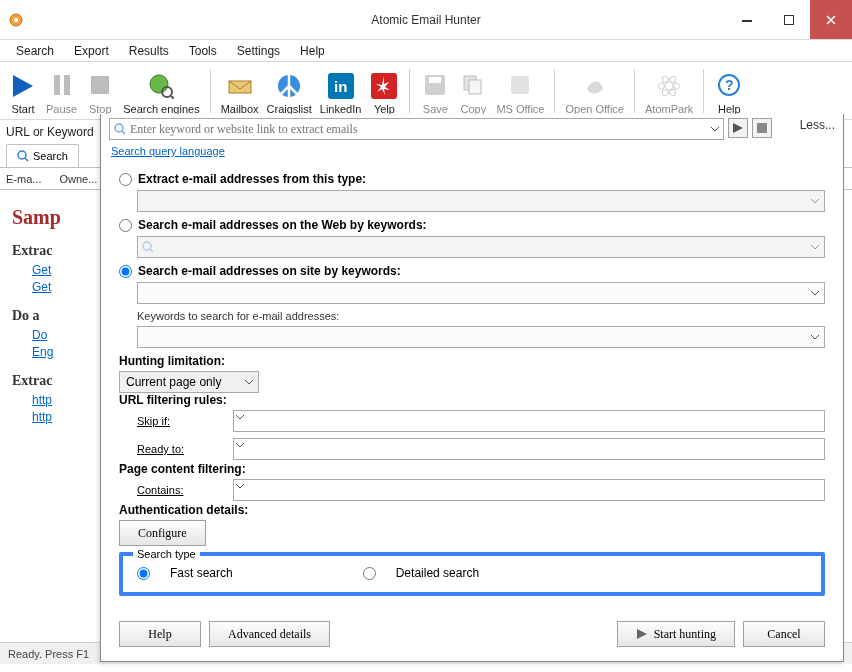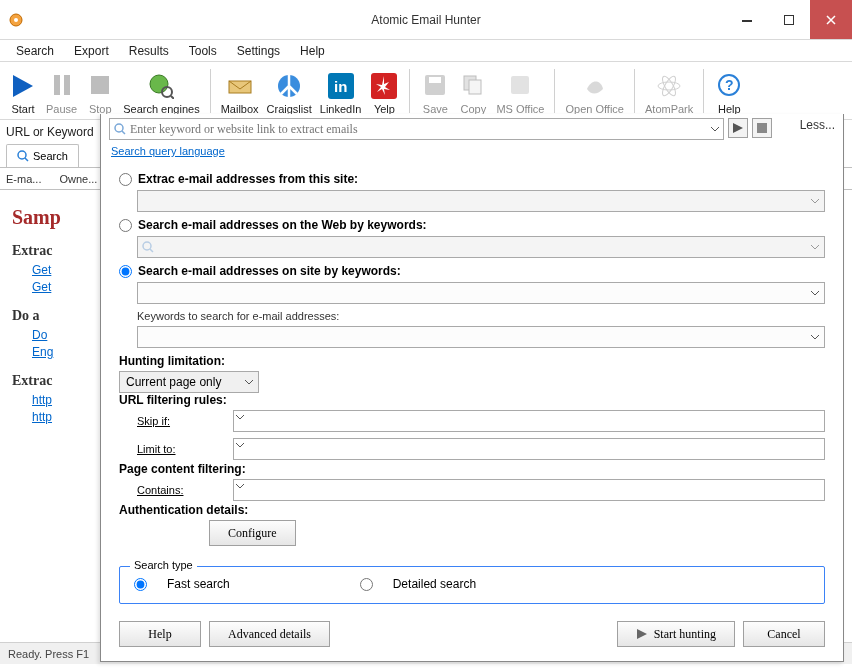--- a/index.html
+++ b/index.html
@@ -59,21 +59,21 @@
 .sublabel { font-size: 11px; color: #333; margin: 2px 0 1px 18px; }
 
 .sectlbl { font-weight: bold; font-size: 12px; margin: 0 0 3px; }
 .select { height: 22px; border: 1px solid #a9a9a9; background: #f0f0f0; padding: 0 18px 0 6px; display: inline-flex; align-items: center; position: relative; min-width: 140px; }
 .select .arrow, .fldcombo .arrow { position: absolute; right: 3px; top: 50%; transform: translateY(-50%); }
 
 .grid2 { display: grid; grid-template-columns: 90px 1fr; gap: 6px 6px; align-items: center; margin: 2px 0 2px 18px; text-decoration: underline; }
 .grid2 .k { font-size: 11px; text-align: left; }
 .grid2 .v { height: 22px; border: 1px solid #a9a9a9; position: relative; }
 
-.fieldset { border: 1px solid #3b82f6; border-radius: 2px; padding: 10px 14px 12px; margin-top: 20px; position: relative; }
+.fieldset { border: 4px solid #3b82f6; border-radius: 2px; padding: 10px 14px 12px; margin-top: 6px; position: relative; }
 .fieldset .legend { position: absolute; top: -8px; left: 10px; background: #fff; padding: 0 4px; font-size: 11px; }
 .radios { display: flex; gap: 130px; align-items: center; }
 .radios label { display: flex; align-items: center; gap: 20px; font-size: 12px; }
 
 .dlgfooter { display: flex; gap: 8px; padding: 10px 18px 14px; align-items: center; }
 .btn { height: 26px; border: 1px solid #a0a0a0; background: linear-gradient(#fdfdfd,#e6e6e6); padding: 0 18px; font: 12px "Segoe UI"; display: inline-flex; align-items: center; gap: 6px; }
 .btn.wide { min-width: 82px; justify-content: center; }
 .spacer { flex: 1; }
 
 .iconbtn { width: 20px; height: 20px; border: 1px solid #a0a0a0; background: #f3f3f3; display: inline-flex; align-items: center; justify-content: center; }
@@ -316,21 +316,21 @@
         </svg>
       </span>
     <span style="width:20px"></span>
     <span style="color:#333">Less...</span>
   </div>
   <div class="linkrow"><a>Search query language</a></div>
 
   <div class="dlgbody">
     <div class="radiorow">
       <input type="radio" name="mode" style="">
-      <label>Extrac e-mail addresses from this site:</label>
+      <label>Extract e-mail addresses from this type:</label>
     </div>
     <div class="fldcombo disabled">
         <span class="arrow">
           <svg class="chev" viewBox="0 0 12 12">
             <path d="M2 4l4 4 4-4" fill="none" stroke="#999"></path>
           </svg>
         </span>
       </div>
 
     <div class="radiorow">
@@ -380,36 +380,36 @@
           </svg>
         </span>
     </div>
 
     <div class="sectlbl">URL filtering rules:</div>
     <div class="grid2">
       <div class="k">Skip if:</div>
       <div class="v"><span class="arrow"><svg class="chev" viewBox="0 0 12 12">
               <path d="M2 4l4 4 4-4" fill="none" stroke="#555"></path>
             </svg></span></div>
-      <div class="k">Limit to:</div>
+      <div class="k">Ready to:</div>
       <div class="v"><span class="arrow"><svg class="chev" viewBox="0 0 12 12">
               <path d="M2 4l4 4 4-4" fill="none" stroke="#555"></path>
             </svg></span></div>
     </div>
 
     <div class="sectlbl">Page content filtering:</div>
     <div class="grid2">
       <div class="k">Contains:</div>
       <div class="v"><span class="arrow"><svg class="chev" viewBox="0 0 12 12">
               <path d="M2 4l4 4 4-4" fill="none" stroke="#555"></path>
             </svg></span></div>
     </div>
 
     <div class="sectlbl">Authentication details:</div>
-    <div style="margin-left:90px;">
+    <div style="">
       <button class="btn wide">
           <span>Configure</span>
         </button>
     </div>
 
     <div class="fieldset">
       <span class="legend">Search type</span>
       <div class="radios">
         <label>
             <input type="radio" name="st" checked="" style=""> 

